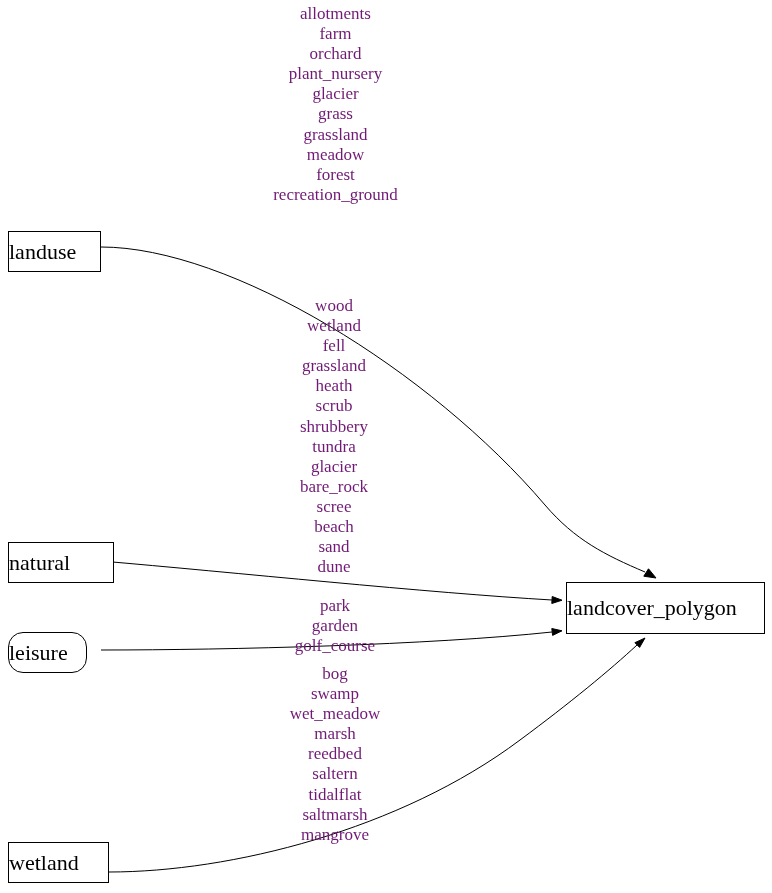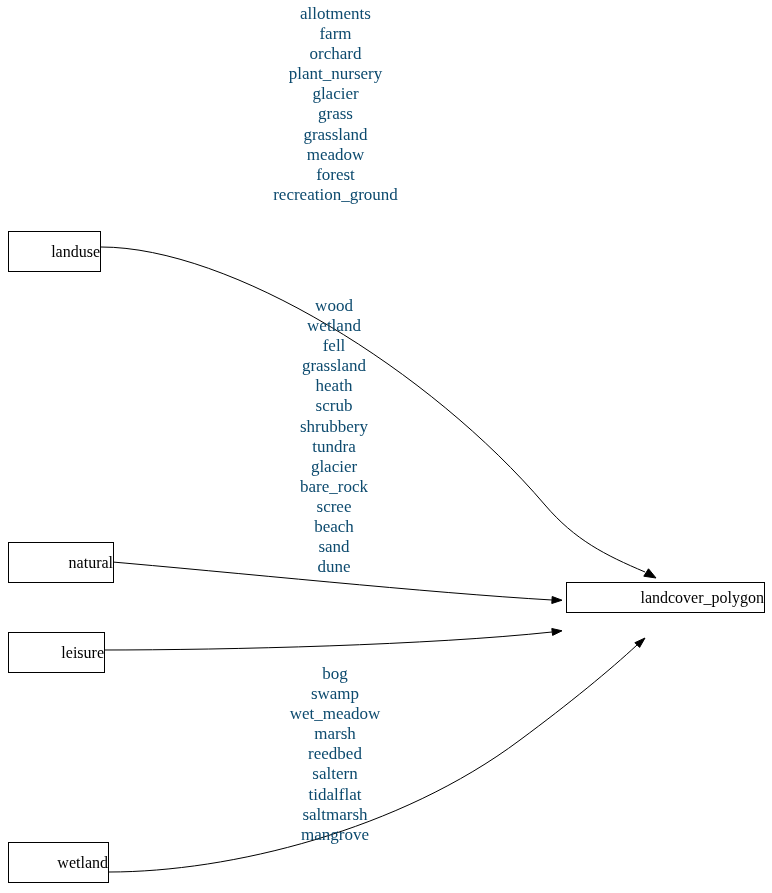--- a/index.html
+++ b/index.html
@@ -20,34 +20,34 @@
     left: 0;
     top: 0;
     width: 772px;
     height: 893px;
   }
   .node-box {
     position: absolute;
     box-sizing: border-box;
     border: 1px solid #000000;
     background: #ffffff;
-    font-size: 16px;
+    font-size: 22px;
     line-height: 1;
     display: flex;
     align-items: center;
-    justify-content: flex-end;
+    justify-content: flex-start;
     white-space: nowrap;
   }
   .edge-label {
     position: absolute;
     font-size: 17px;
     line-height: 20.1px;
     text-align: center;
     white-space: nowrap;
-    color: #0c4a6e;
+    color: #701a75;
   }
   svg.edges {
     position: absolute;
     left: 0;
     top: 0;
     width: 772px;
     height: 893px;
     overflow: visible;
   }
   svg.edges path {
@@ -90,29 +90,29 @@
   </svg>
 
   <div class="node-box" style="left:8px; top:231px; width:93px; height:41px;">
     <span>landuse</span>
   </div>
 
   <div class="node-box" style="left:8px; top:542px; width:106px; height:41px;">
     <span>natural</span>
   </div>
 
-  <div class="node-box" style="left:8px; top:632px; width:97px; height:41px;">
+  <div class="node-box" style="left:8px; top:632px; width:79px; height:41px;border-radius:15px;">
     <span>leisure</span>
   </div>
 
   <div class="node-box" style="left:8px; top:842px; width:101px; height:41px;">
     <span>wetland</span>
   </div>
 
-  <div class="node-box" style="left:566px; top:582px; width:199px; height:31px;">
+  <div class="node-box" style="left:566px; top:582px; width:199px; height:52px;">
     <span>landcover_polygon</span>
   </div>
 
   <div class="edge-label" id="edge-label-0" style="left:247px; top:4px; width:177px;">
       <div>allotments</div>
       <div>farm</div>
       <div>orchard</div>
       <div>plant_nursery</div>
       <div>glacier</div>
       <div>grass</div>
@@ -132,20 +132,25 @@
       <div>shrubbery</div>
       <div>tundra</div>
       <div>glacier</div>
       <div>bare_rock</div>
       <div>scree</div>
       <div>beach</div>
       <div>sand</div>
       <div>dune</div>
     </div>
 
+  <div class="edge-label" id="edge-label-2" style="left:281px; top:596px; width:108px;">
+      <div>park</div>
+      <div>garden</div>
+      <div>golf_course</div>
+    </div>
 
   <div class="edge-label" id="edge-label-3" style="left:273px; top:664px; width:124px;">
       <div>bog</div>
       <div>swamp</div>
       <div>wet_meadow</div>
       <div>marsh</div>
       <div>reedbed</div>
       <div>saltern</div>
       <div>tidalflat</div>
       <div>saltmarsh</div>

